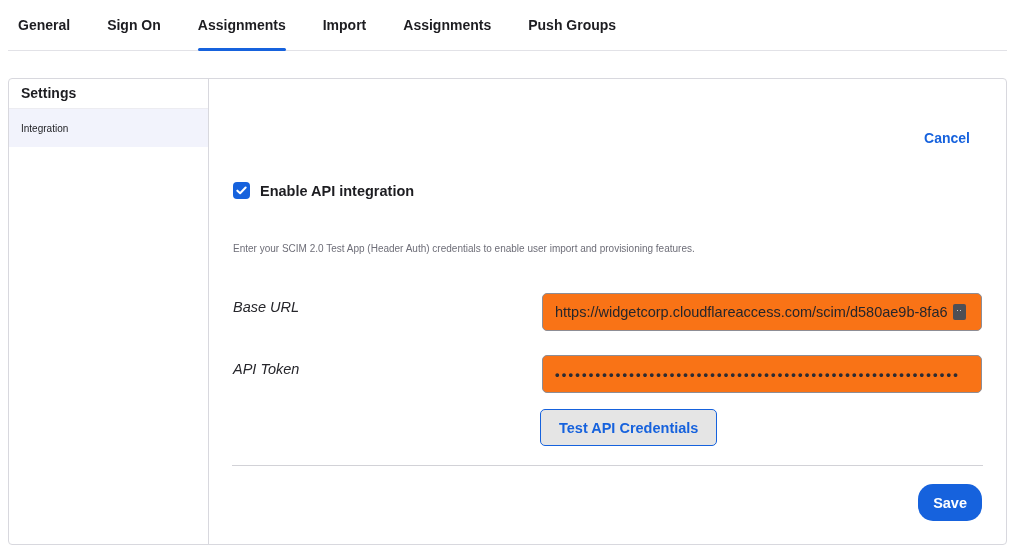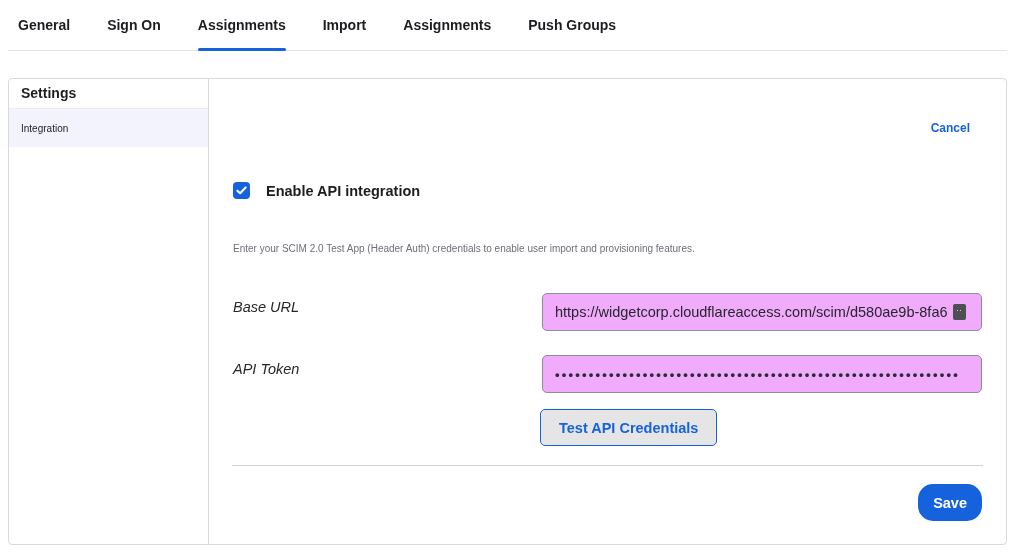--- a/index.html
+++ b/index.html
@@ -21,43 +21,43 @@
 
   .sidebar { width:200px; border-right:1px solid #d8d8de; flex:0 0 200px; }
   .sidebar-header { font-weight:700; font-size:14px; color:#1d1d21;
     padding:6px 12px 7px 12px; border-bottom:1px solid #ececf1; }
   .sidebar-item { height:38px; display:flex; align-items:center; padding:0 12px;
     font-size:10px; color:#1d1d21; cursor:pointer; }
   .sidebar-item.selected { background:#f2f3fc; }
 
   .main { flex:1; position:relative; }
 
-  .cancel-link { position:absolute; top:42px; right:36px; color:#1662dd;
-    font-size:12px; font-weight:700; cursor:pointer; text-decoration:none; }
+  .cancel-link { position:absolute; top:51px; right:36px; color:#1662dd;
+    font-size:14px; font-weight:700; cursor:pointer; text-decoration:none; }
 
   .enable-row { position:absolute; left:24px; top:103px; display:flex;
-    align-items:center; gap:16px; }
+    align-items:center; gap:10px; }
   .checkbox { width:17px; height:17px; background:#1662dd; border-radius:4px;
     display:flex; align-items:center; justify-content:center; cursor:pointer; flex:0 0 17px; }
   .checkbox svg { width:11px; height:11px; }
   .enable-label { font-size:14.5px; font-weight:700; color:#1d1d21; }
 
   .description { position:absolute; left:24px; top:164px; width:700px;
     font-size:10px; color:#6e6e78; white-space:nowrap; }
 
   .field-label { position:absolute; left:24px; font-size:14.5px; color:#26262b;font-style:italic; }
   .label-base-url { top:220px; }
   .label-api-token { top:282px;text-align:right; }
 
   .input-wrap { position:absolute; left:333px; width:440px; height:38px; }
   .wrap-base-url { top:214px; }
   .wrap-api-token { top:276px; }
   .text-input { width:100%; height:100%; border:1px solid #8d8d95; border-radius:5px;
     padding:0 12px; font-size:14.5px; color:#26262b;
-    font-family:"Liberation Sans", sans-serif; background:#f0abfc; outline:none; }
+    font-family:"Liberation Sans", sans-serif; background:#f97316; outline:none; }
   .token-input { font-size:13px; font-weight:700; letter-spacing:2.2px; color:#2b2b33; }
   .cursor-block { position:absolute; right:16px; top:11px; width:13px; height:16px;
     background:#4e4f55; border-radius:2px; color:#fff; font-size:7px; line-height:14px;
     text-align:center; letter-spacing:1px; pointer-events:none; }
 
   .test-btn { position:absolute; left:331px; top:330px; height:37px; padding:0 18px;
     background:#e5e5e5; border:1px solid #1662dd; border-radius:5px; color:#1662dd;
     font-size:14.5px; font-weight:700; font-family:"Liberation Sans", sans-serif;
     cursor:pointer; }
 

